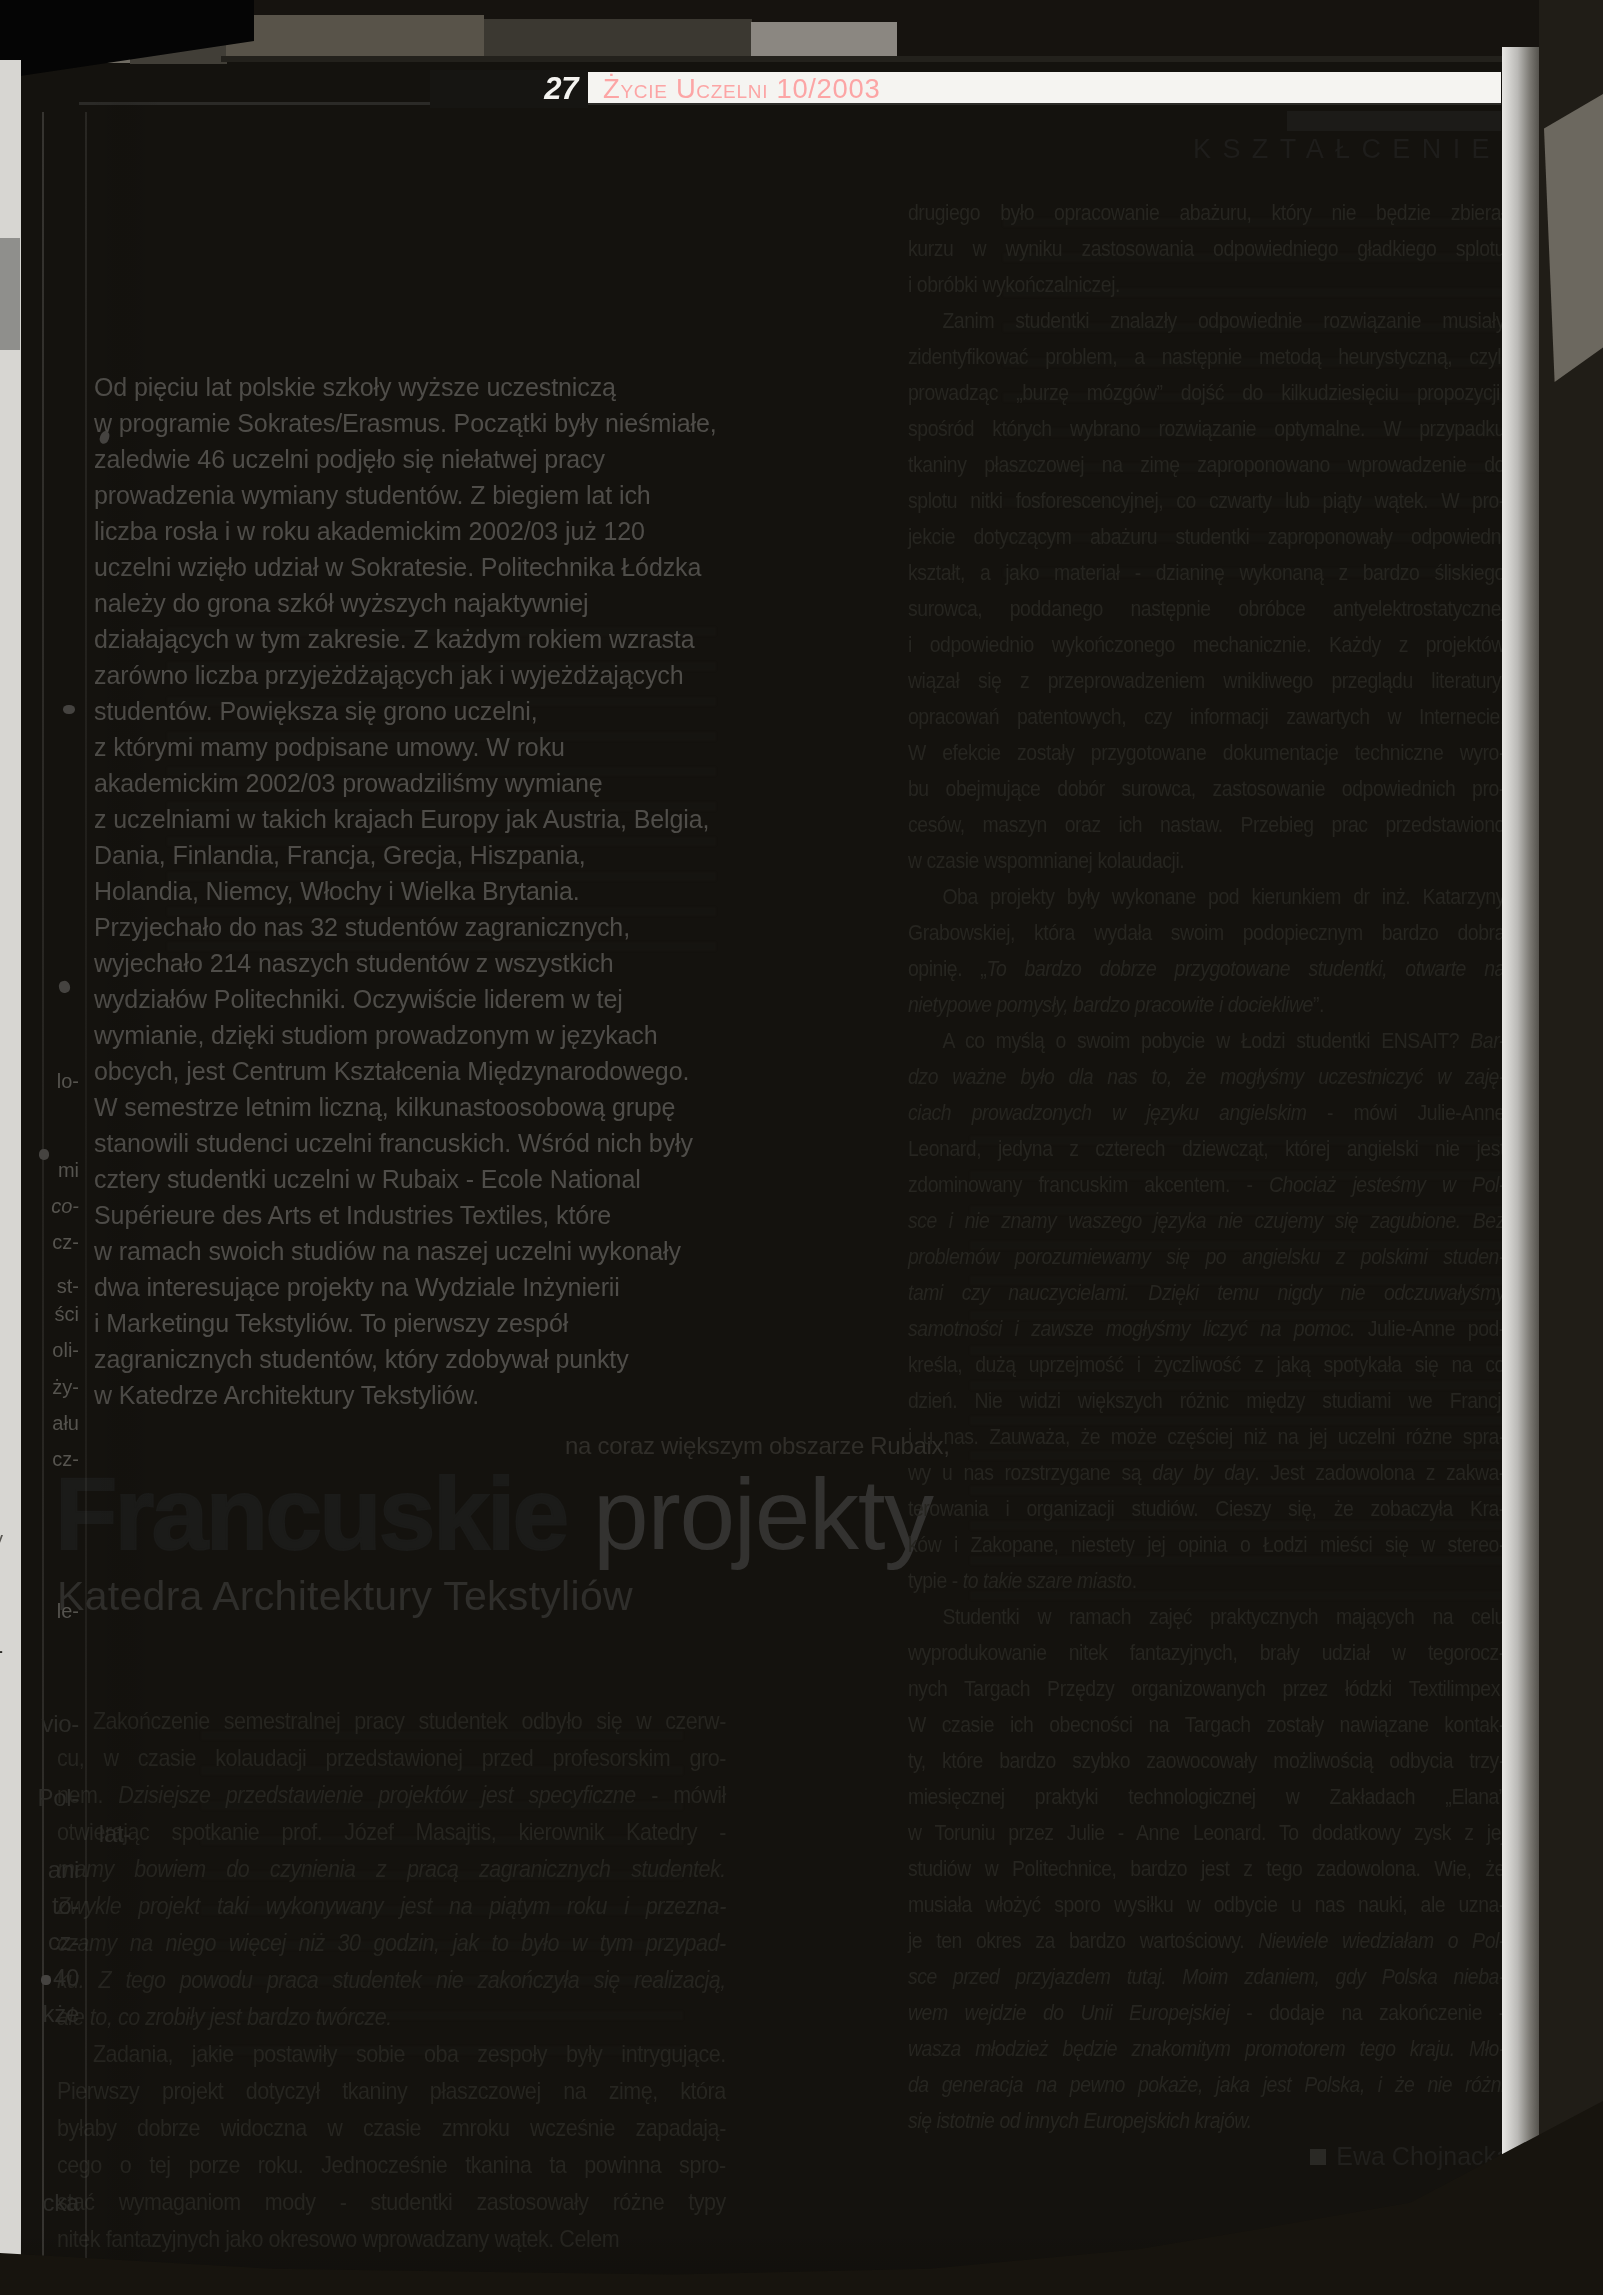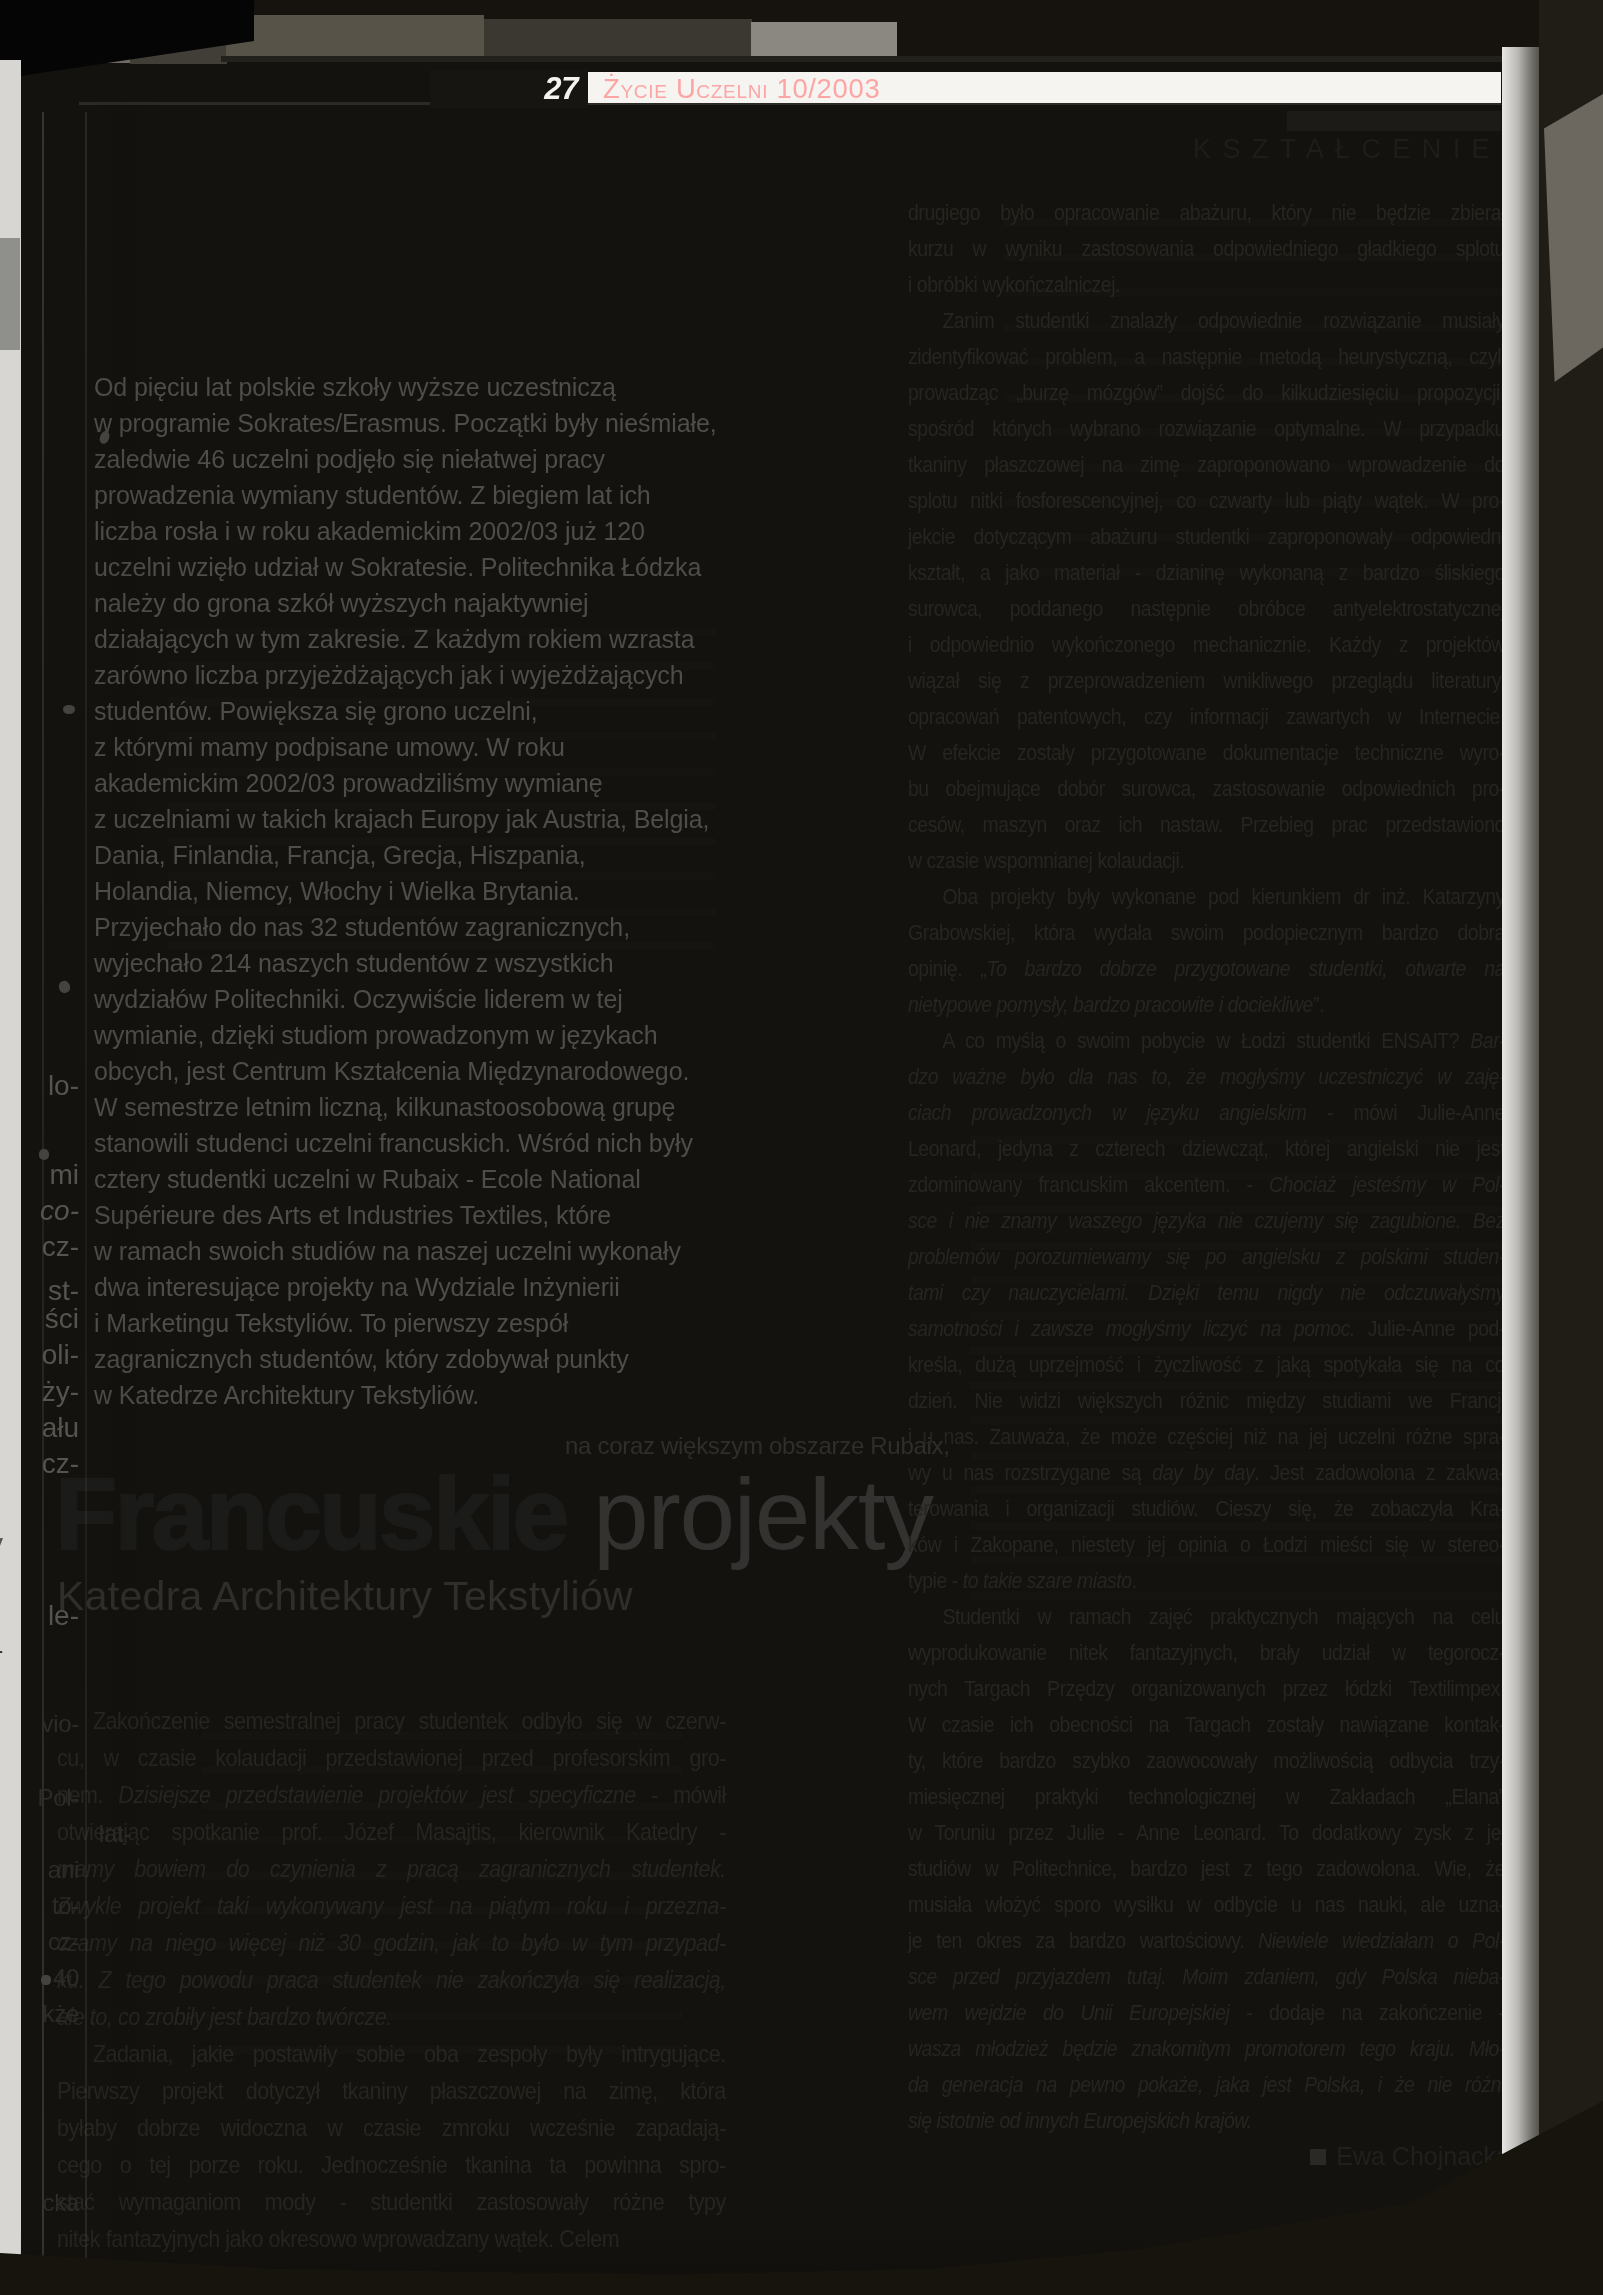--- a/index.html
+++ b/index.html
@@ -69,21 +69,21 @@
   
   .headline{left:55px;top:1456px;width:1070px;white-space:nowrap;color:#1b1b19;}
   .hl-bold{font-size:102px;font-weight:bold;letter-spacing:-2.7px;-webkit-text-stroke:2px #1b1b19;}
   .hl-light{font-size:100px;font-weight:normal;letter-spacing:-1.3px;color:#333230;}
   .subtitle{left:57px;top:1574px;font-size:41px;color:#2f2e2b;letter-spacing:0.3px;}
   
   .byline{left:909px;top:2142px;width:602px;text-align:right;font-size:25px;color:#21201d;}
   .bysq{display:inline-block;width:16px;height:16px;background:#2a2925;margin-right:10.7px;}
   
   .frag{position:absolute;right:1524px;white-space:nowrap;}
-  .f-geo{font-size:28px;color:#56544f;letter-spacing:0;}
+  .f-geo{font-size:20px;color:#56544f;letter-spacing:0;}
   .f-cond{font-size:24px;color:#2c2b27;letter-spacing:-0.3px;}
   .rfrag{position:absolute;left:1527px;font-size:20px;color:#55534e;}
   
   .speck{background:#454340;border-radius:45%;}
   .smudge{
     background-image:repeating-linear-gradient(0deg, rgba(70,68,62,0.05) 0 8.7px, rgba(0,0,0,0) 8.7px 35px);
     filter:blur(1.3px);
   }
   .ghost{left:565px;top:1432px;font-size:24px;color:rgba(95,92,86,0.38);letter-spacing:-0.3px;filter:blur(0.4px);white-space:nowrap;}
   .edge-tick{left:1525px;top:851px;width:6px;height:112px;background:#33312c;}

